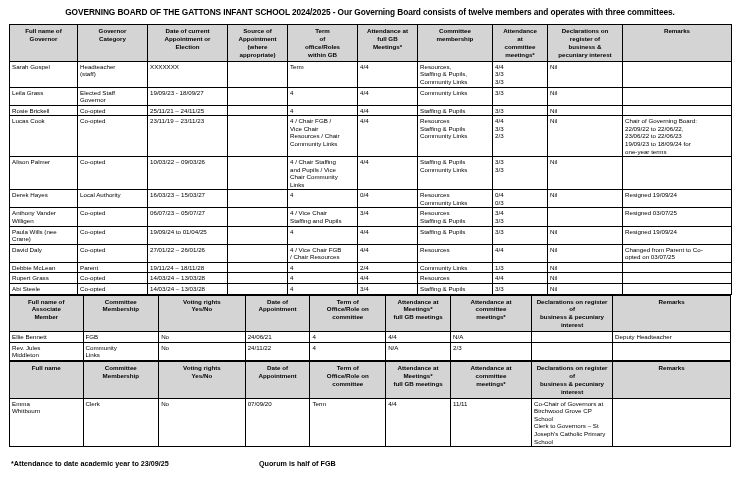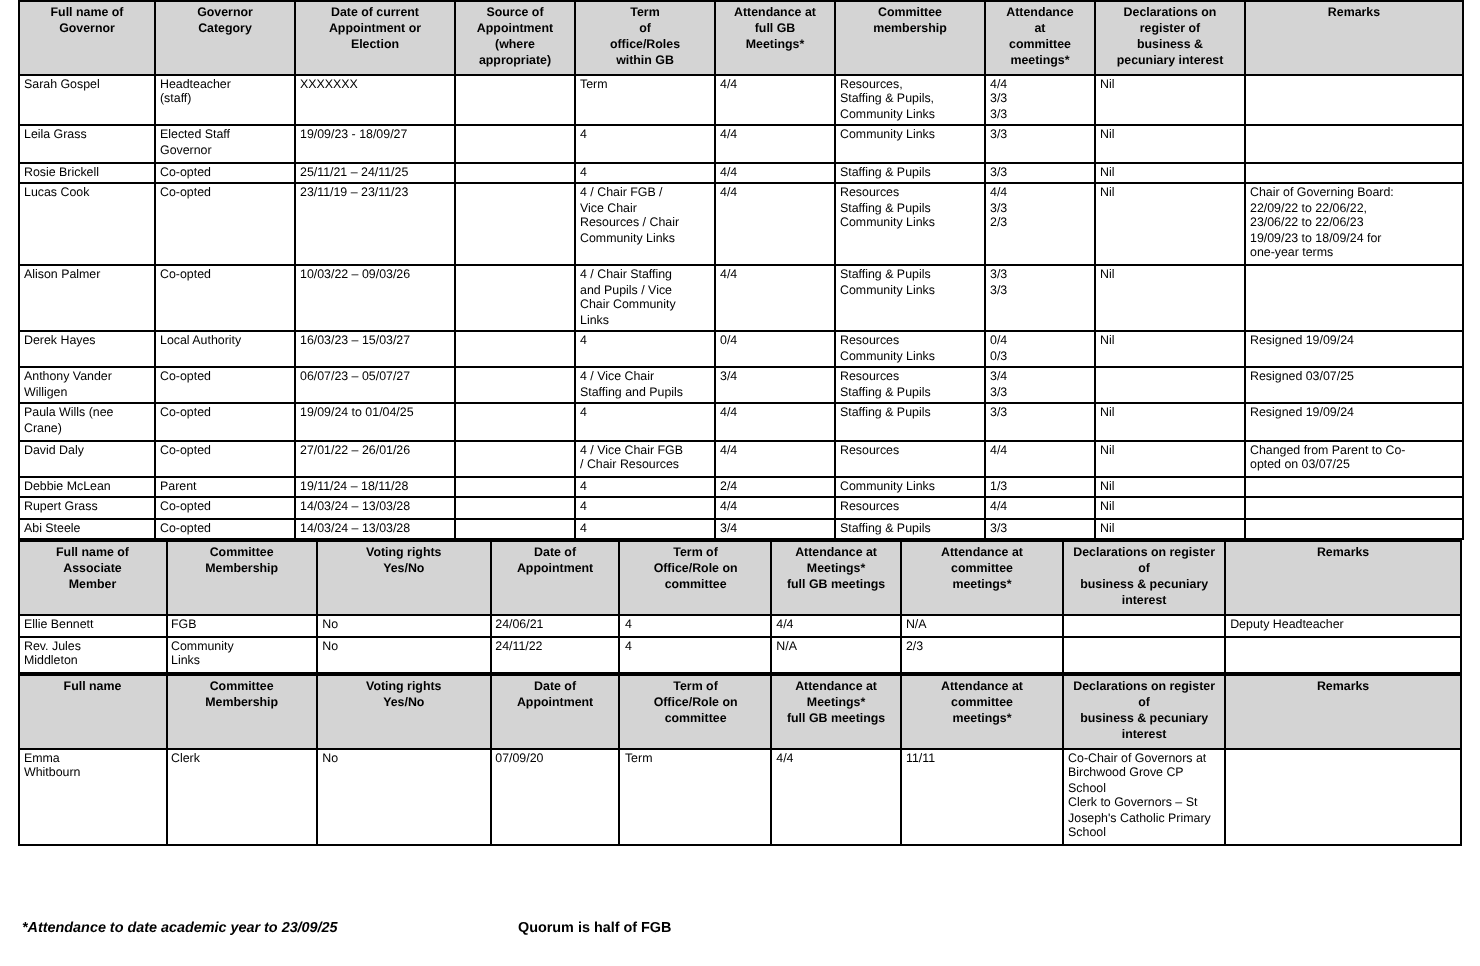--- a/index.html
+++ b/index.html
@@ -70,21 +70,20 @@
     right: 9px;
     bottom: 12px;
     font-size: 7.2px;
     height: 12px;
   }
   .footer .left {
     position: absolute;
     left: 2px;
     top: 0;
     font-weight: bold;
-    font-style: italic;
   }
   .footer .mid {
     position: absolute;
     left: 250px;
     top: 0;
     font-weight: bold;
   }
   
   col.w1 { width: 68px; }
   col.w2 { width: 70px; }
@@ -95,20 +94,21 @@
   col.w7 { width: 75px; }
   col.w8 { width: 55px; }
   col.w9 { width: 75px; }
   col.w10 { width: 109px; }
 </style>
 </head>
 <body>
 
 <div class="page">
 
+  <div class="doc-title">GOVERNING BOARD OF THE GATTONS INFANT SCHOOL 2024/2025 - Our Governing Board consists of twelve members and operates with three committees.</div>
 
   <table class="gb">
     <colgroup>
       <col class="w1">
         <col class="w2">
         <col class="w3">
         <col class="w4">
         <col class="w5">
       <col class="w6">
         <col class="w7">

